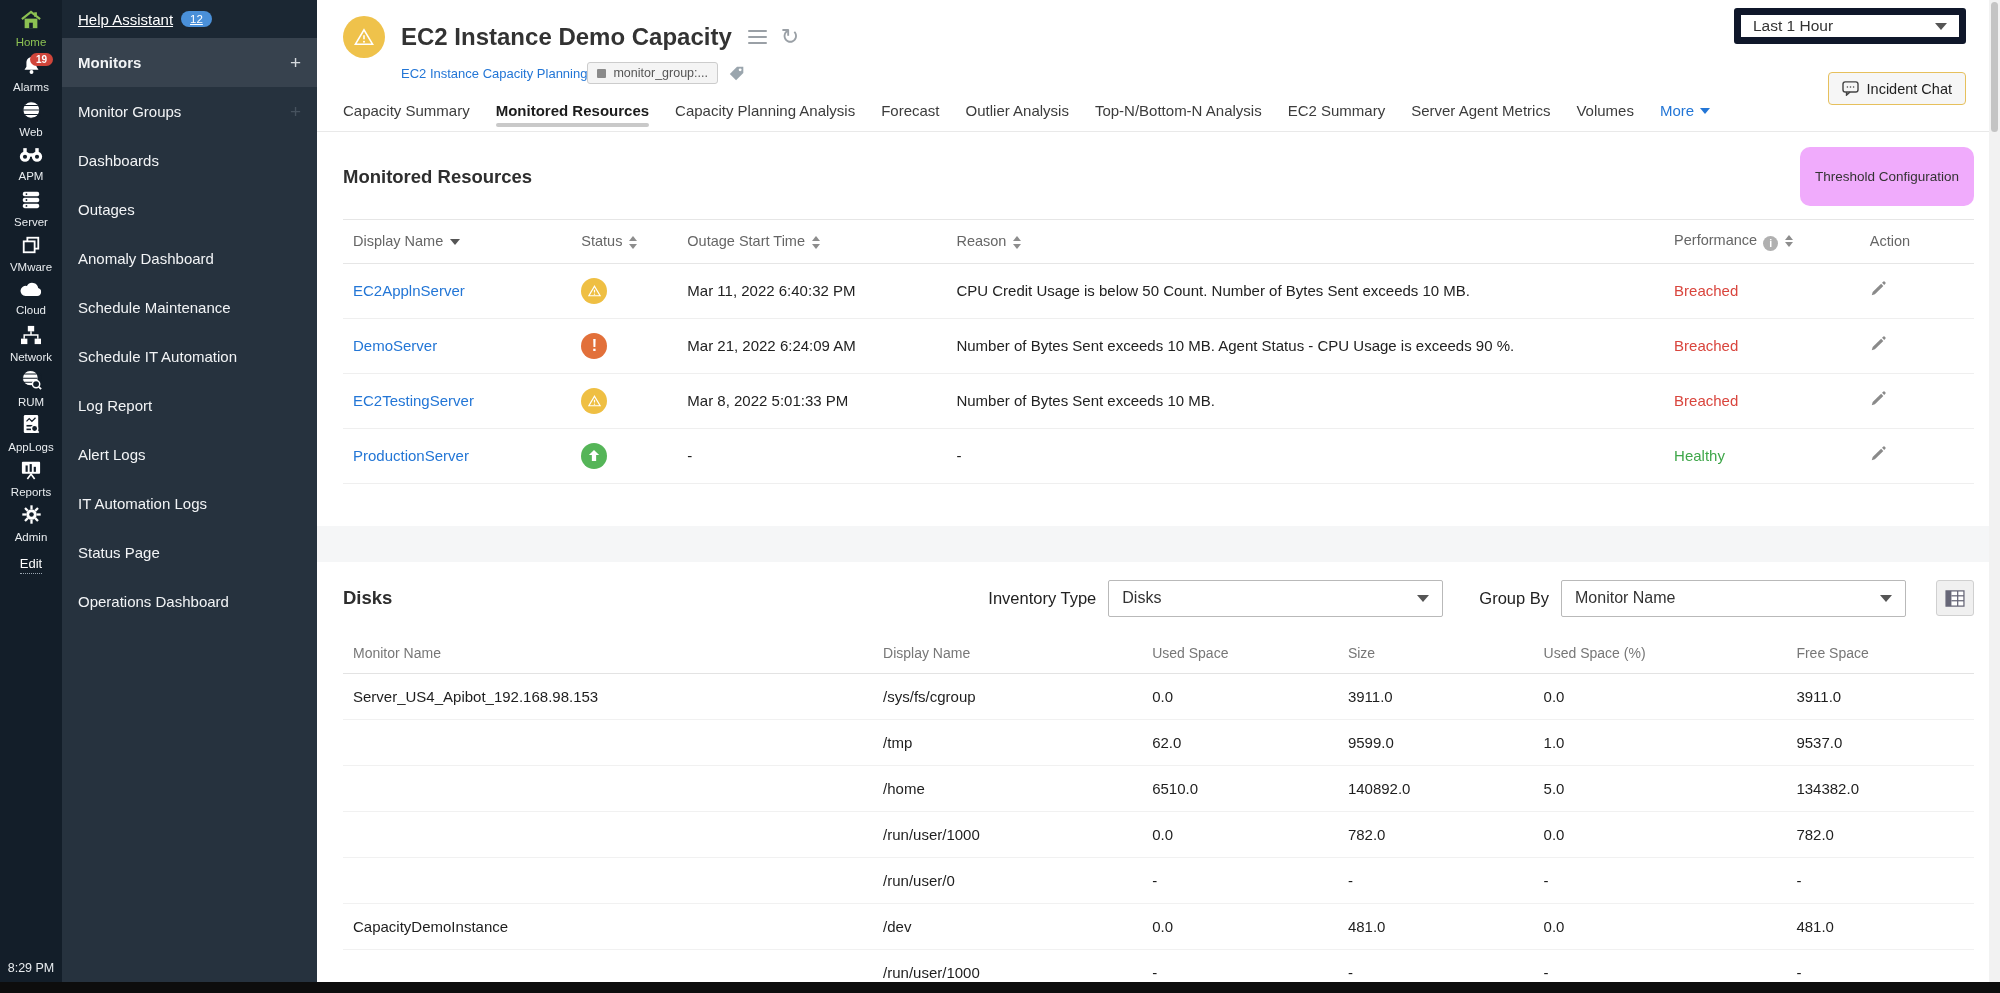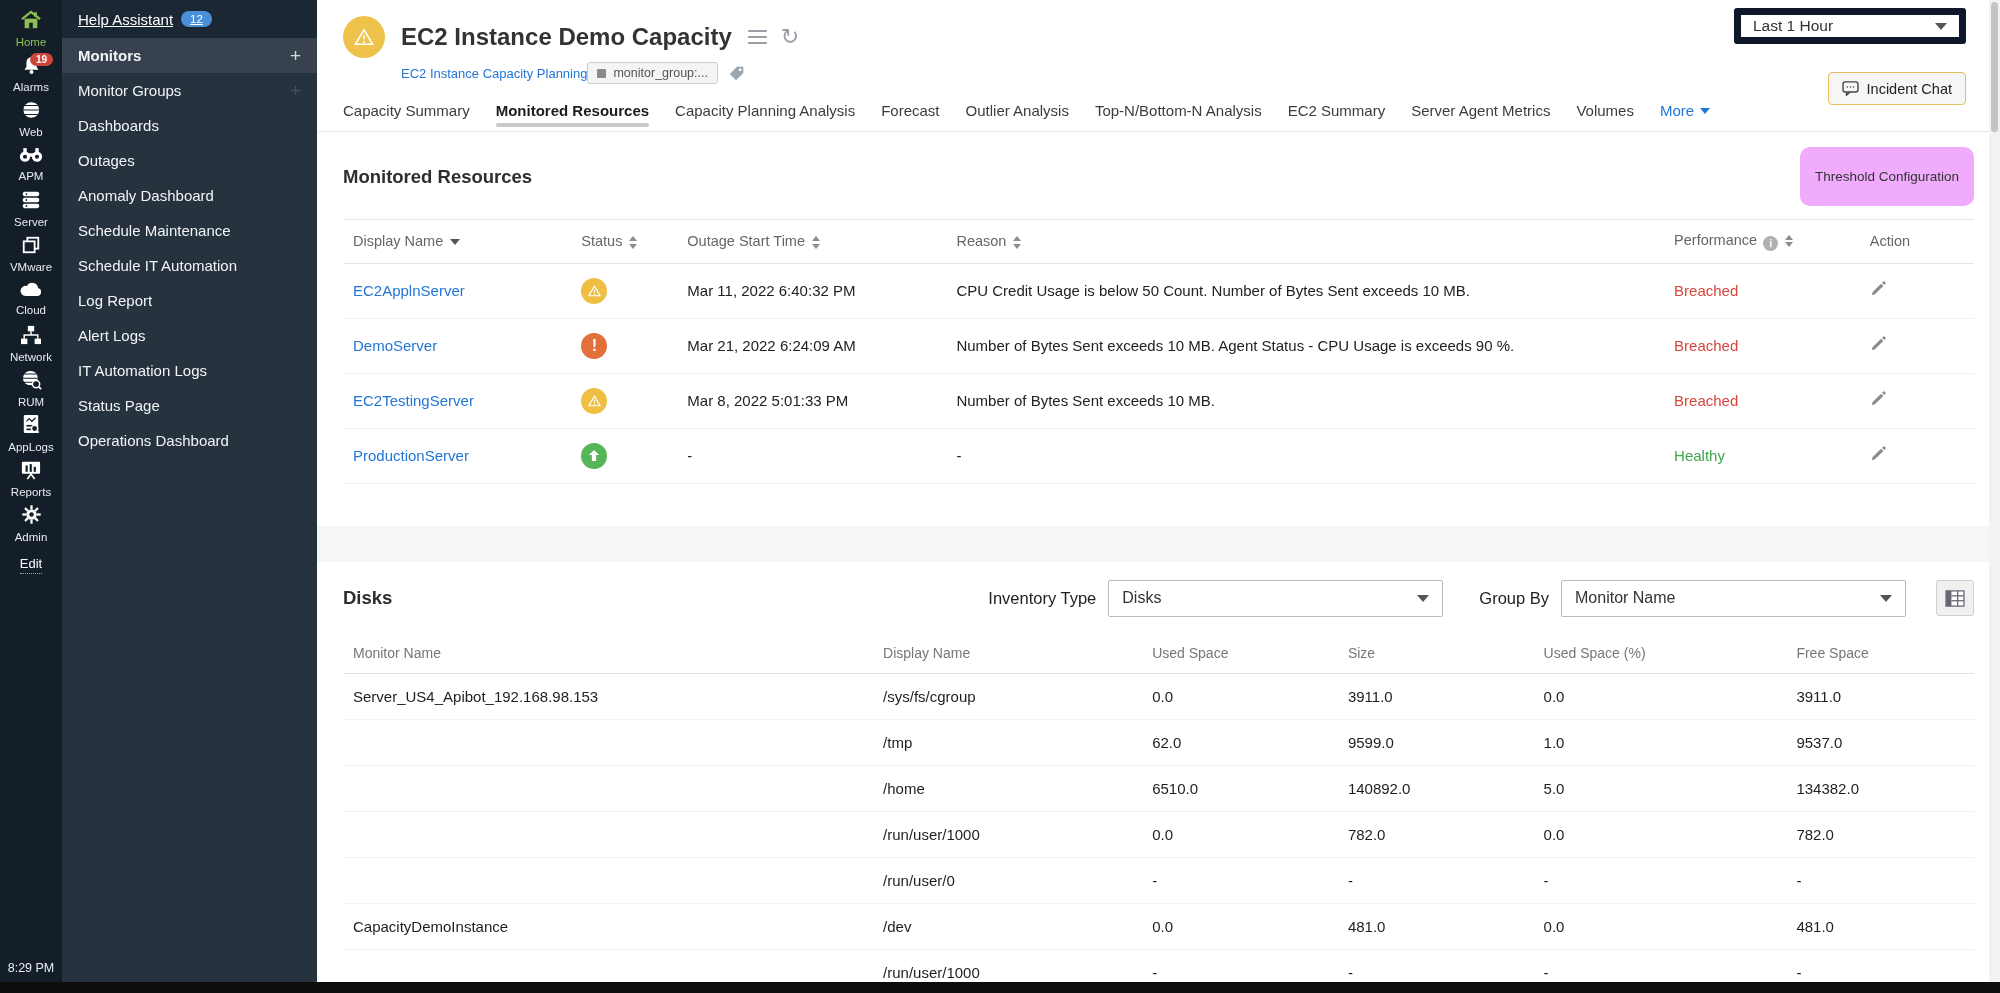--- a/index.html
+++ b/index.html
@@ -12,21 +12,21 @@
   .rail-item .lbl { font-size:11.5px; color:#e8ecef; margin-top:2px; }
   .rail-item.home .lbl { color:#8CC152; }
   .rail-badge { position:absolute; top:2px; left:30px; background:#D0453A; color:#fff; border-radius:9px; font-size:10px; padding:1px 6px; font-weight:bold; }
   .rail-edit { font-size:13px; color:#fff; border-bottom:1px dotted #9aa6b1; margin-top:10px; padding-bottom:2px; cursor:pointer; }
   .rail-time { position:absolute; bottom:18px; left:0; width:62px; text-align:center; font-size:12.5px; color:#e8ecef; white-space:nowrap; }
 
   
   .sidebar { position:absolute; left:62px; top:0; bottom:0; width:255px; background:#26323E; z-index:2; }
   .side-help { height:38px; background:#1B2733; display:flex; align-items:center; padding:7px 16px; color:#fff; font-size:15px; cursor:pointer;text-decoration:underline; }
   .help-badge { background:#4A90D9; color:#fff; border-radius:10px; font-size:11.5px; padding:2px 9px; margin-left:8px; }
-  .side-item { height:35px; display:flex; align-items:center; justify-content:space-between; padding:16px 16px; color:#f2f4f6; font-size:15px; cursor:pointer; }
+  .side-item { height:49px; display:flex; align-items:center; justify-content:space-between; padding:16px 16px; color:#f2f4f6; font-size:15px; cursor:pointer; }
   .side-item.active { background:#37424E; font-weight:bold; }
   .side-plus { color:#d6dade; font-size:19px; font-weight:normal; }
   .side-plus.dim { color:#46525e; }
 
   
   .content { position:absolute; left:317px; top:0; right:0; bottom:0; background:#fff; }
   .scrollbar { position:absolute; right:0; top:0; bottom:0; width:11px; background:#f2f2f2; z-index:5; }
   .scroll-thumb { position:absolute; top:2px; left:2px; width:7px; height:130px; background:#c4c4c4; border-radius:4px; }
 
   .hdr { padding:16px 8px 0 26px; position:relative; }

